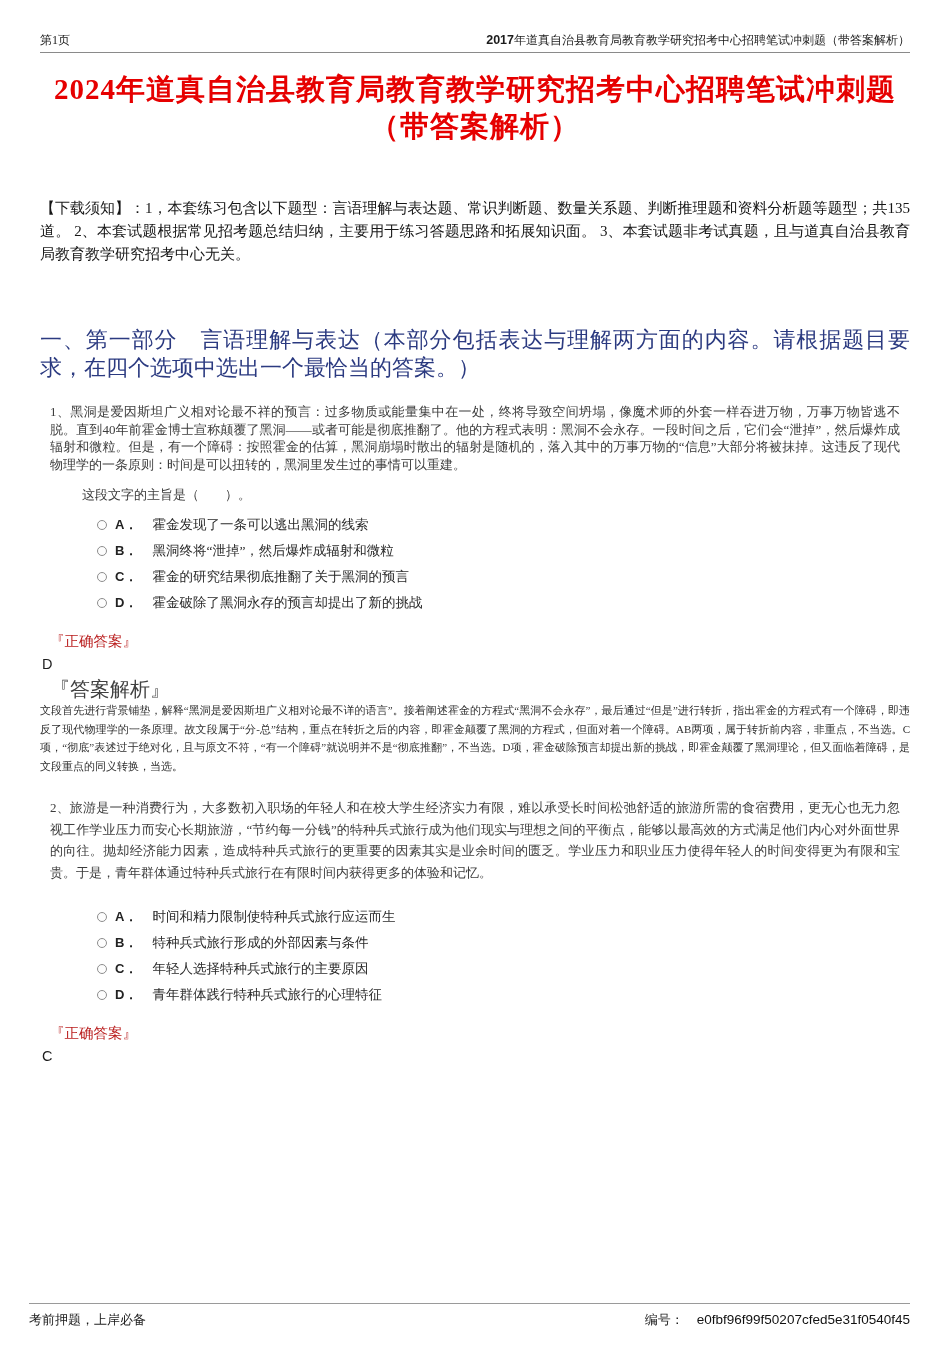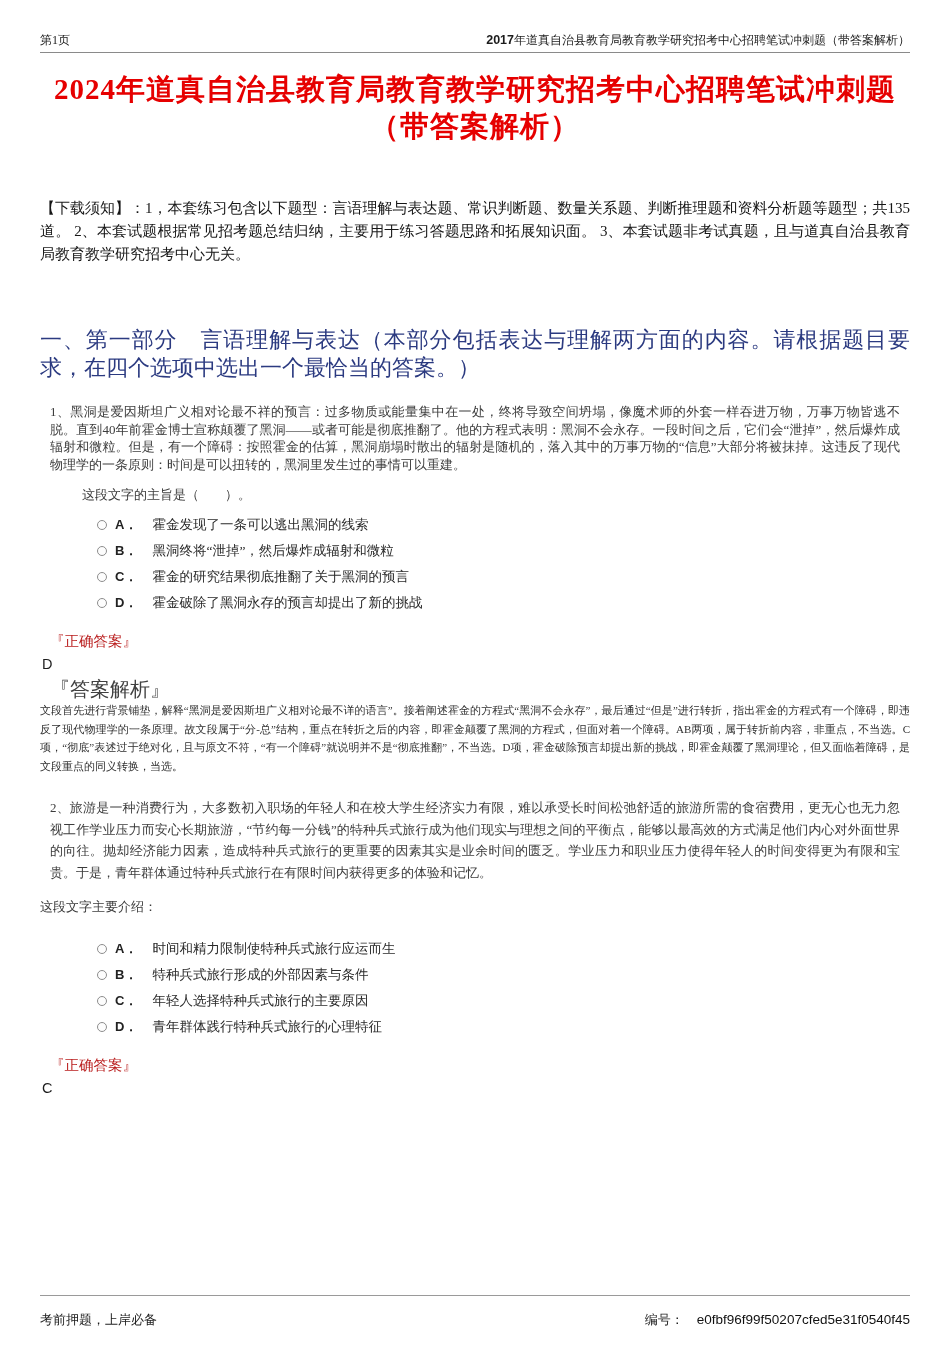--- a/index.html
+++ b/index.html
@@ -129,25 +129,25 @@
   .analysis {
     margin: 3px 40px 0;
     font-size: 11px;
     line-height: 18.5px;
     text-align: justify;
     color: #2f2f2f;
   }
   
   .footer {
     position: absolute;
-    left: 40px;
+    left: 29px;
     right: 40px;
     bottom: 16px;
     border-top: 1px solid #9a9a9a;
-    padding-top: 15px;
+    padding-top: 7px;
     display: flex;
     justify-content: space-between;
     align-items: center;
     font-size: 13px;
     color: #1c1c1c;
   }
   .footer .code {
     font-family: "Liberation Sans", sans-serif;
     font-size: 13.5px;
     color: #111;
@@ -198,21 +198,20 @@
     </div>
 
     <p class="answer-label">『正确答案』</p>
     <p class="answer-value">D</p>
     <p class="analysis-label">『答案解析』</p>
     <p class="analysis">文段首先进行背景铺垫，解释“黑洞是爱因斯坦广义相对论最不详的语言”。接着阐述霍金的方程式“黑洞不会永存”，最后通过“但是”进行转折，指出霍金的方程式有一个障碍，即违反了现代物理学的一条原理。故文段属于“分-总”结构，重点在转折之后的内容，即霍金颠覆了黑洞的方程式，但面对着一个障碍。AB两项，属于转折前内容，非重点，不当选。C项，“彻底”表述过于绝对化，且与原文不符，“有一个障碍”就说明并不是“彻底推翻”，不当选。D项，霍金破除预言却提出新的挑战，即霍金颠覆了黑洞理论，但又面临着障碍，是文段重点的同义转换，当选。</p>
   </div>
 
   <div>
     <p class="stem q2">2、旅游是一种消费行为，大多数初入职场的年轻人和在校大学生经济实力有限，难以承受长时间松弛舒适的旅游所需的食宿费用，更无心也无力忽视工作学业压力而安心长期旅游，“节约每一分钱”的特种兵式旅行成为他们现实与理想之间的平衡点，能够以最高效的方式满足他们内心对外面世界的向往。抛却经济能力因素，造成特种兵式旅行的更重要的因素其实是业余时间的匮乏。学业压力和职业压力使得年轻人的时间变得更为有限和宝贵。于是，青年群体通过特种兵式旅行在有限时间内获得更多的体验和记忆。</p>
-    <p class="prompt q2">这段文字主要介绍：</p>
 
     <div class="options q2">
       <div class="option-row">
         <span class="radio"></span>
         <span class="opt-letter">A．</span>
         <span>时间和精力限制使特种兵式旅行应运而生</span>
       </div>
       <div class="option-row">
         <span class="radio"></span>
         <span class="opt-letter">B．</span>

